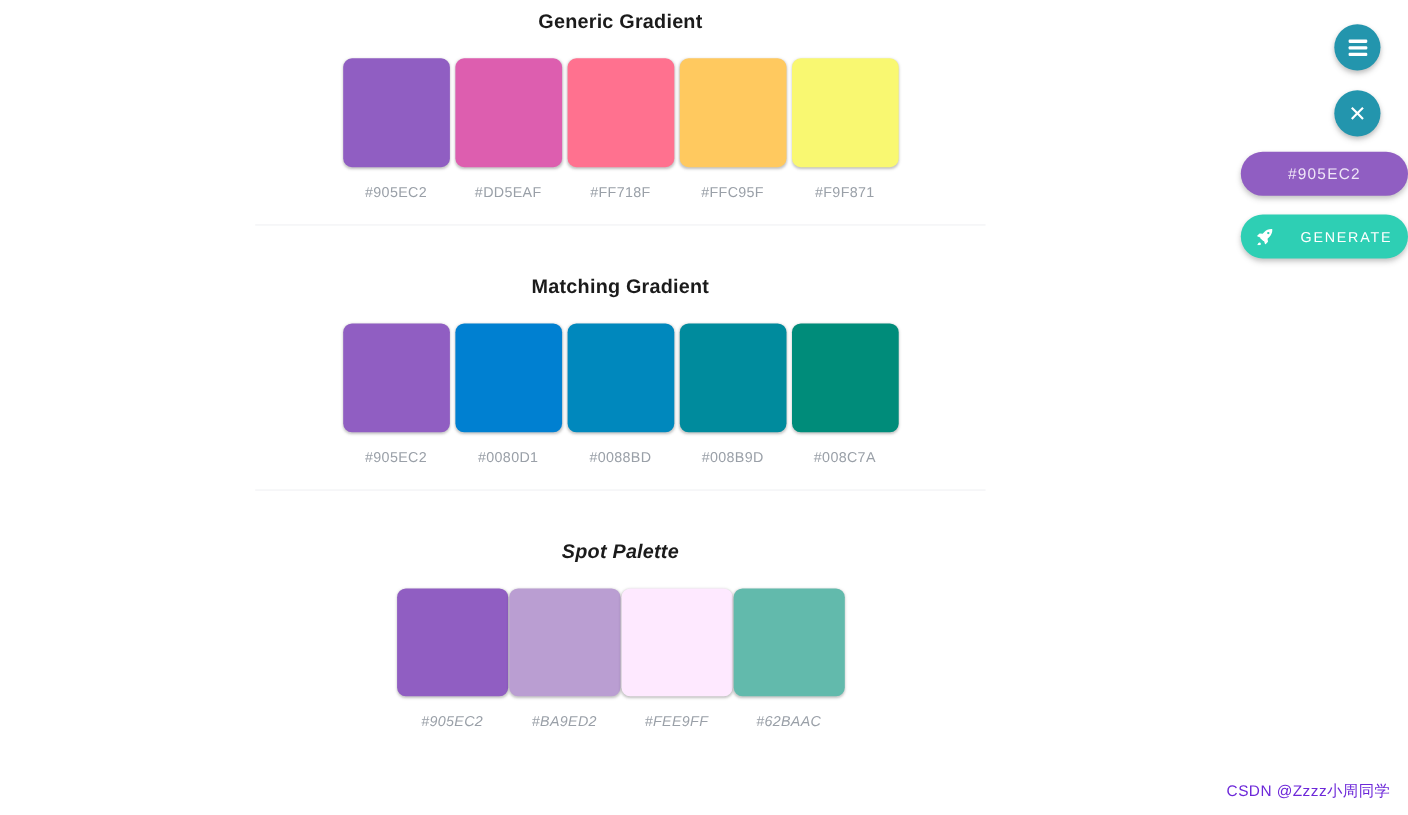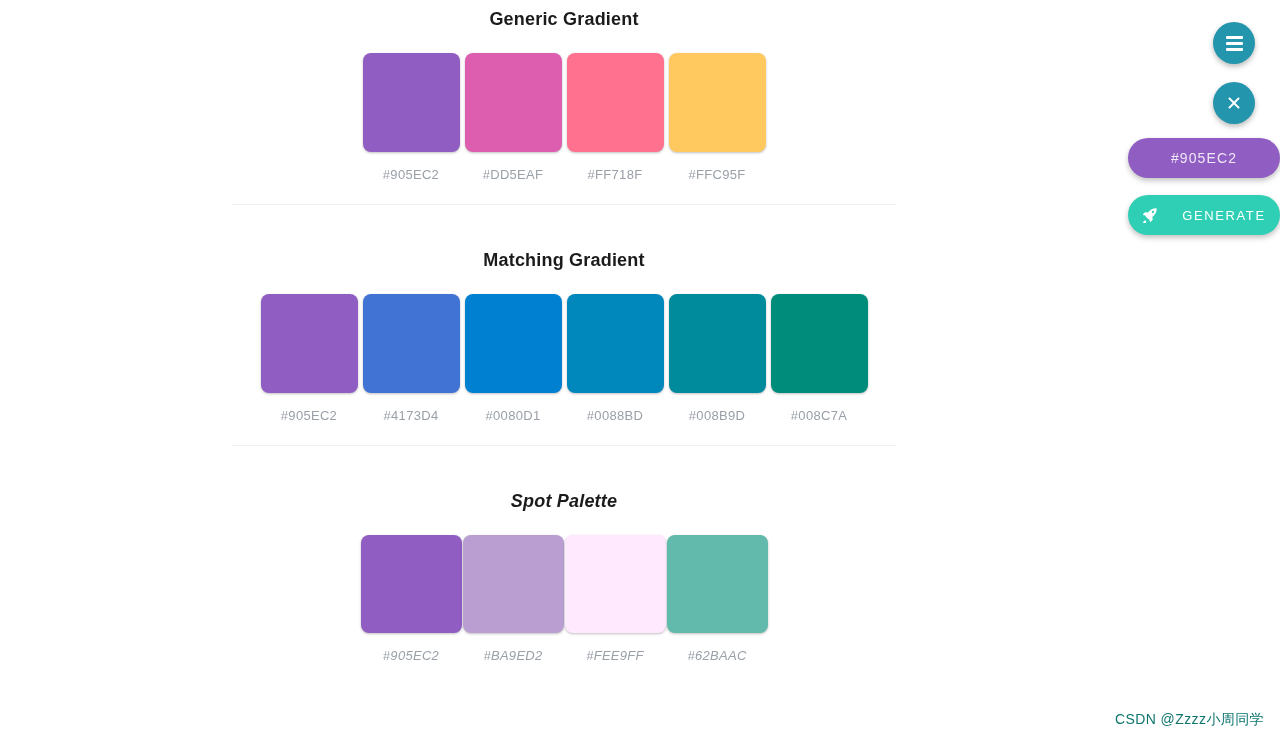--- a/index.html
+++ b/index.html
@@ -160,21 +160,21 @@
   }
 
   #generate-button svg { display: block; }
 
   
   #watermark {
     position: absolute;
     right: 16px;
     bottom: 12px;
     font-size: 14px;
-    color: #0f766e;
+    color: #6d28d9;
     letter-spacing: 0.4px;
     white-space: nowrap;
   }
 </style>
 </head>
 <body>
 
 <div id="palette-area">
 
   <div class="section" id="section-generic">
@@ -189,35 +189,35 @@
         <div class="swatch-label">#DD5EAF</div>
       </div>
       <div class="swatch-col">
         <div class="swatch" style="background: rgb(255, 113, 143);"></div>
         <div class="swatch-label">#FF718F</div>
       </div>
       <div class="swatch-col">
         <div class="swatch" style="background: rgb(255, 201, 95);"></div>
         <div class="swatch-label">#FFC95F</div>
       </div>
+      <div class="swatch-col">
+        <div class="swatch" style="background: rgb(249, 248, 113);"></div>
+        <div class="swatch-label">#F9F871</div>
+      </div>
     </div>
   </div>
 
   <div class="divider" id="divider-1"></div>
 
   <div class="section" id="section-matching">
     <div class="section-title">Matching Gradient</div>
     <div class="swatch-row">
       <div class="swatch-col">
         <div class="swatch" style="background: rgb(144, 94, 194);"></div>
         <div class="swatch-label">#905EC2</div>
-      </div>
-      <div class="swatch-col">
-        <div class="swatch" style="background: rgb(65, 115, 212);"></div>
-        <div class="swatch-label">#4173D4</div>
       </div>
       <div class="swatch-col">
         <div class="swatch" style="background: rgb(0, 128, 209);"></div>
         <div class="swatch-label">#0080D1</div>
       </div>
       <div class="swatch-col">
         <div class="swatch" style="background: rgb(0, 136, 189);"></div>
         <div class="swatch-label">#0088BD</div>
       </div>
       <div class="swatch-col">

